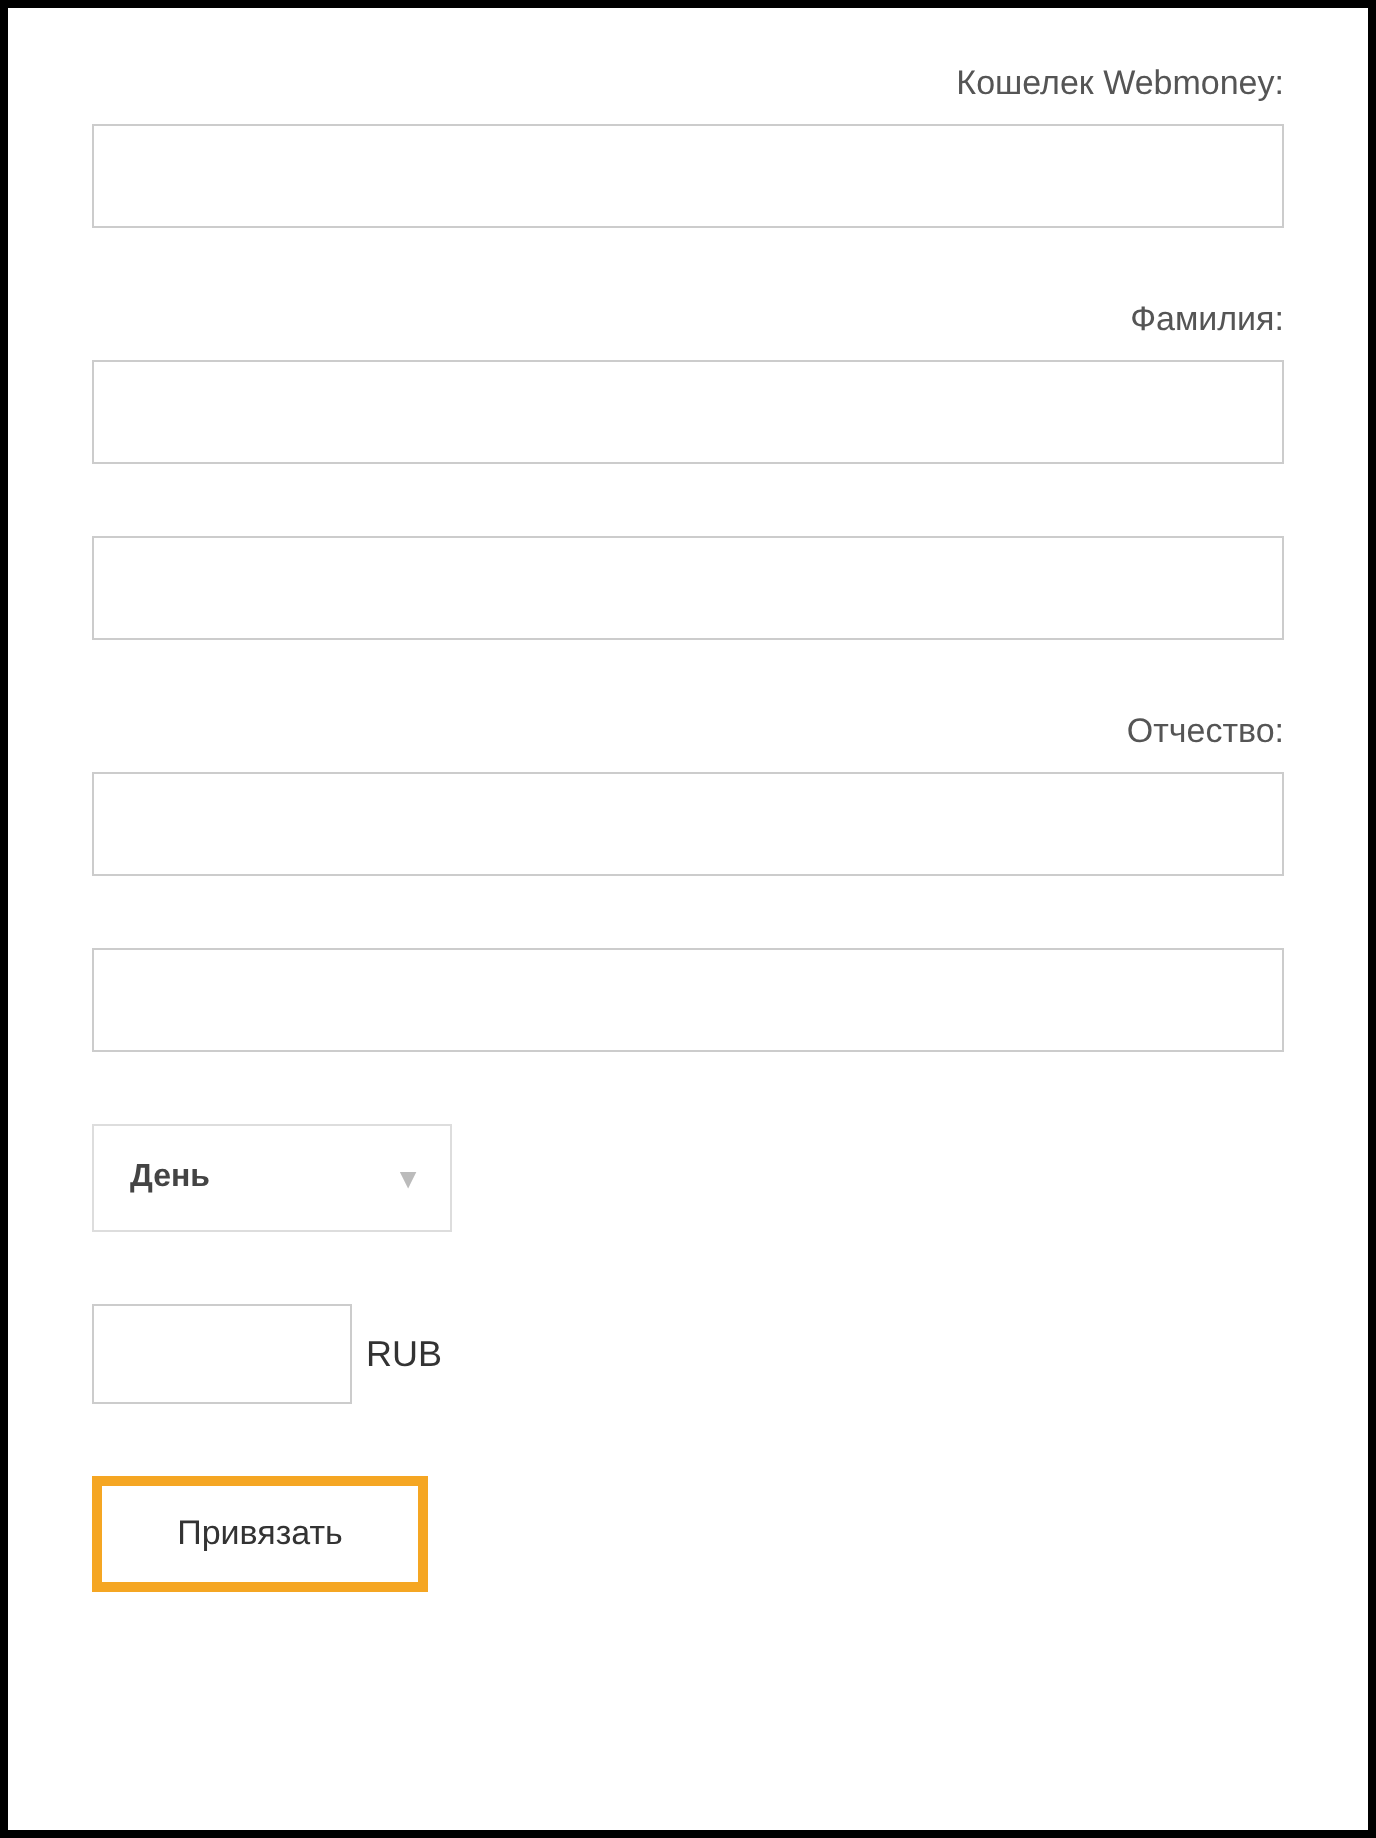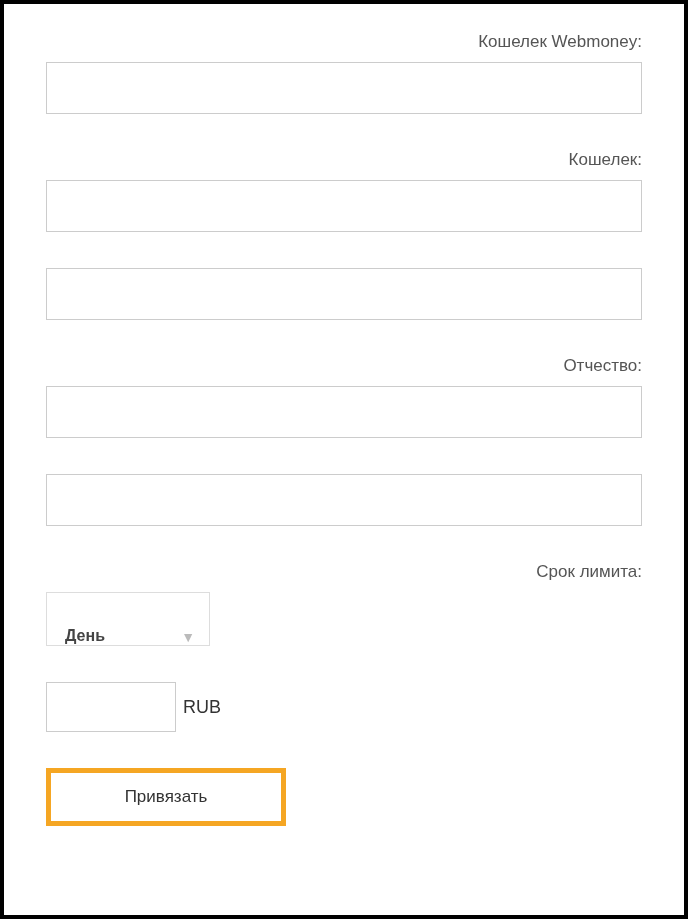--- a/index.html
+++ b/index.html
@@ -30,26 +30,26 @@
       width: 100%;
       height: 52px;
       border: 1px solid #ccc;
       background: #fff;
       padding: 0 10px;
       font-size: 16px;
       outline: none;
     }
     .select-wrap {
       display: inline-flex;
-      align-items: flex-end;
+      align-items: center;
       border: 1px solid #ddd;
       background: #fff;
       height: 54px;
       padding: 0 14px 0 18px;
-      width: 164px;
+      width: 180px;
       justify-content: space-between;
     }
     .select-value {
       font-size: 16px;
       color: #444;
       font-weight: 600;
     }
     .chevron {
       color: #bbb;
       font-size: 14px;
@@ -73,54 +73,53 @@
       color: #333;
     }
     .submit-wrap {
       margin-top: 36px;
     }
     .submit-btn {
       border: 5px solid #f5a623;
       background: #fff;
       color: #333;
       font-size: 17px;
-      width: 240px;
+      width: 168px;
       height: 58px;
       cursor: pointer;
       font-family: inherit;
     }
   </style>
 </head>
 <body>
 
 <div class="form-group">
   <label class="label">Кошелек Webmoney:</label>
   <input type="text" class="text-input" value="" style="">
 </div>
 
 <div class="form-group">
-  <label class="label">Кошелек:</label>
+  <label class="label">Фамилия:</label>
   <input type="text" class="text-input" value="" style="">
 </div>
 
 <div class="form-group">
   <input type="text" class="text-input" value="" style="">
 </div>
 
 <div class="form-group">
   <label class="label">Отчество:</label>
   <input type="text" class="text-input" value="" style="">
 </div>
 
 <div class="form-group">
   <input type="text" class="text-input" value="" style="">
 </div>
 
 <div class="form-group">
-  <label class="label">Срок лимита:</label>
   <div class="select-wrap">
     <span class="select-value">День</span>
     <span class="chevron">▼</span>
   </div>
 </div>
 
 <div class="form-group">
   <div class="limit-row">
     <input type="text" class="small-input" value="" style="">
     <span class="currency">RUB</span>

